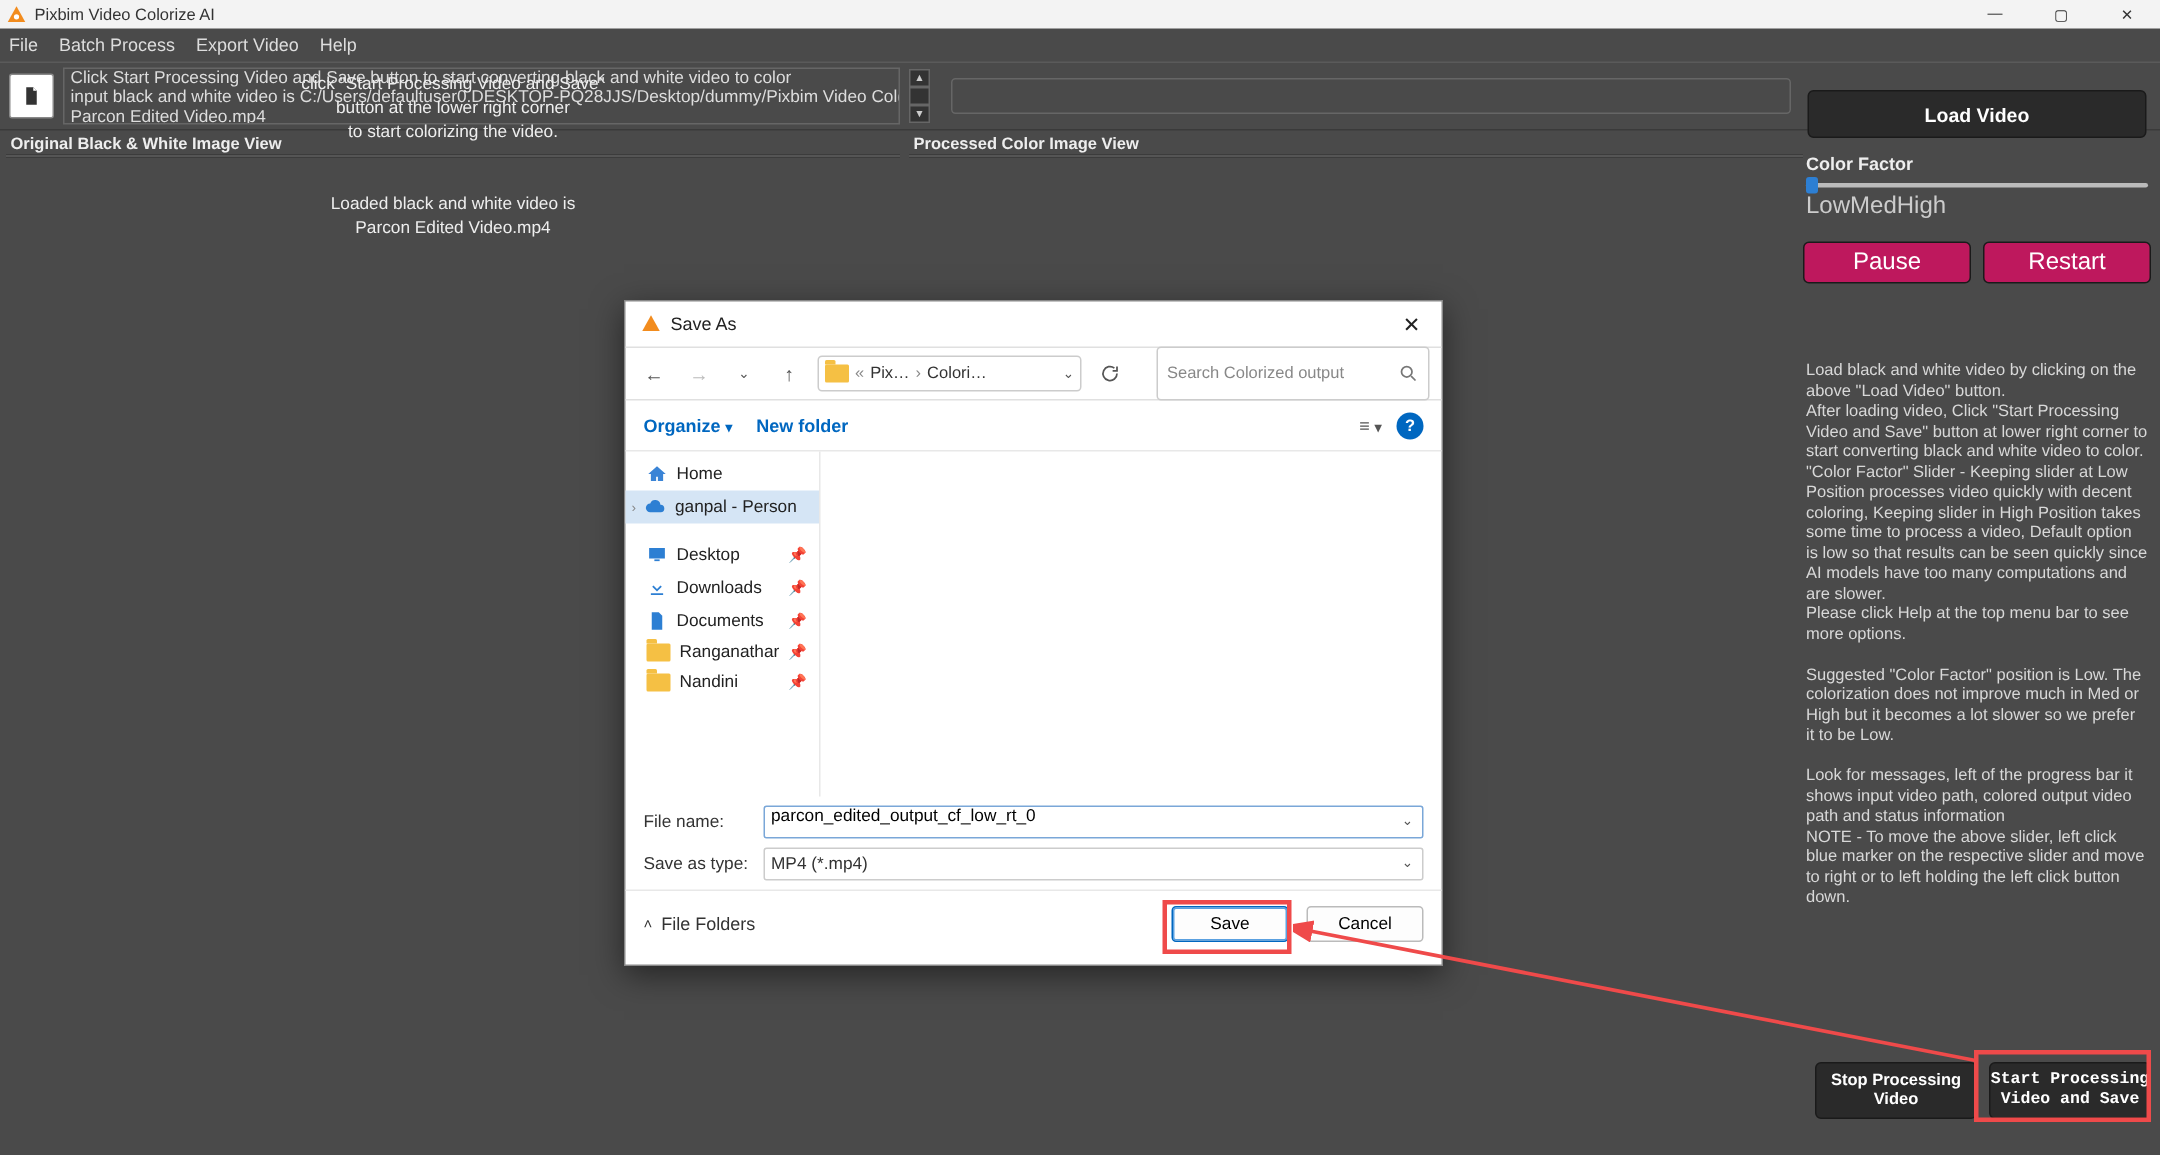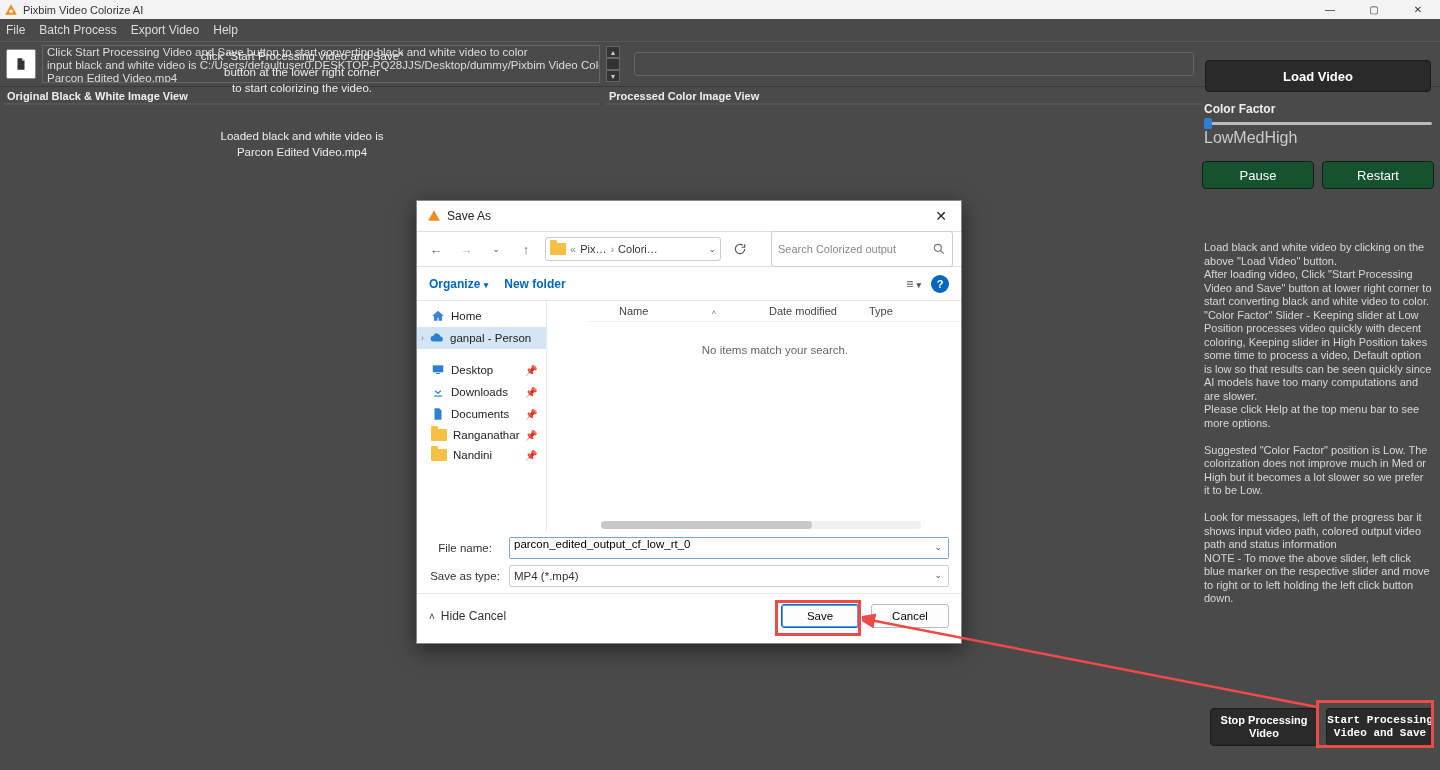--- a/index.html
+++ b/index.html
@@ -33,58 +33,58 @@
 
 .rightpanel { position: absolute; right: 6px; top: 60px; width: 232px; }
 .load-btn { width: 226px; height: 32px; background: #2a2a2a; border: 1px solid #1a1a1a; border-radius: 4px; color: #fff; font-size: 13px; font-weight: bold; display:flex; align-items:center; justify-content:center; margin: 0 auto; }
 .slider-block { margin-top: 10px; padding: 0 2px; }
 .slider-label { color: #eee; font-size: 12px; font-weight: bold; margin-bottom: 6px; }
 .slider-track { height: 3px; background: #bbb; position: relative; border-radius: 2px; }
 .slider-fill { position:absolute; left:0; top:0; height:3px; background:#2d7fd3; border-radius:2px; }
 .slider-knob { position: absolute; top:-4px; width: 8px; height: 11px; background: #2d7fd3; border-radius: 2px; }
 .slider-ticks { display: flex; font-size: 16px; color: #ccc; margin-top: 4px; }
 .btn-row { display: flex; gap: 8px; margin-top: 14px; }
-.small-btn { flex:1; height: 28px; background: #14532d; border:1px solid #1a1a1a; border-radius:4px; color:#fff; font-size:13px; display:flex; align-items:center; justify-content:center; }
+.small-btn { flex:1; height: 28px; background: #be185d; border:1px solid #1a1a1a; border-radius:4px; color:#fff; font-size:16px; display:flex; align-items:center; justify-content:center; }
 .side-text { margin-top: 52px; color: #d8d8d8; font-size: 11px; line-height: 13.5px; padding: 0 2px; }
 
 
 .bottom-btns { position: absolute; right: 6px; bottom: 24px; display: flex; gap: 8px; }
 .bottom-btn { width: 108px; height: 38px; background: #2a2a2a; border:1px solid #1a1a1a; border-radius:4px; color:#fff; font-size:11px; font-weight:bold; display:flex; align-items:center; justify-content:center; text-align:center; line-height:13px; }
 
 
 .dialog { position: absolute; left: 416px; top: 200px; width: 546px; height: 444px; background: #fff; border: 1px solid #888; box-shadow: 0 6px 20px rgba(0,0,0,.5); z-index: 50; }
 .dialog .dlg-title { height: 30px; display: flex; align-items: center; padding: 0 10px; font-size: 12px; color: #222; }
 .dialog .dlg-close { position: absolute; top:4px; right:8px; width: 24px; height: 22px; display:flex; align-items:center; justify-content:center; font-size: 14px; color:#222; }
 .dialog .dlg-nav { height: 36px; border-top:1px solid #e0e0e0; border-bottom:1px solid #e0e0e0; display:flex; align-items:center; padding: 0 8px; gap: 8px; }
 .navbtn { width: 22px; height: 22px; display:flex; align-items:center; justify-content:center; color:#555; font-size:13px; }
 .breadcrumb-box { flex:0 0 176px; height:24px; border:1px solid #ccc; border-radius:3px; display:flex; align-items:center; padding:0 4px; font-size:11px; color:#333; gap:4px; }
 .folder-glyph { width:16px; height:12px; background:#f5c044; border-radius:1px; display:inline-block; position:relative; }
 .folder-glyph::before { content:""; position:absolute; top:-3px; left:0; width:7px; height:3px; background:#f5c044; border-radius:1px 1px 0 0; }
 .dlg-search { flex:1; height:36px; border:1px solid #ccc; border-radius:3px; display:flex; align-items:center; padding:0 6px; font-size:11px; color:#888; margin-left:12px; }
 .dlg-toolbar { height: 34px; display:flex; align-items:center; padding: 0 12px; gap:16px; font-size:12px; color:#0067c0; border-bottom:1px solid #e8e8e8;font-weight:bold; }
 .dlg-toolbar .right { margin-left:auto; display:flex; gap:10px; align-items:center; color:#555; }
 .help-circle { width:18px; height:18px; border-radius:50%; background:#0067c0; color:#fff; font-size:11px; display:flex; align-items:center; justify-content:center; }
-.dlg-body { display:flex; height: 230px; gap: 42px; }
+.dlg-body { display:flex; height: 230px; }
 .dlg-nav-tree { width: 130px; border-right:1px solid #e8e8e8; padding: 4px 0; font-size:11.5px; color:#222; }
 .tree-item { display:flex; align-items:center; gap:6px; padding: 4px 8px 4px 14px; }
 .tree-item.sel { background:#d5e5f5; }
 .tree-sep { height:10px; }
 .pin { color:#999; font-size:10px; margin-left:auto; }
 .dlg-list { flex:1; position:relative; }
 .list-header { display:flex; font-size:11px; color:#444; padding: 4px 0; border-bottom:1px solid #eee; }
 .list-header .col-name { width:180px; padding-left:30px; }
 .list-header .col-date { width:100px; }
 .list-header .col-type { width:48px; }
 .sort-arrow { font-size:8px; color:#777; }
 .empty-msg { text-align:center; color:#666; font-size:11.5px; margin-top: 22px; }
 .hscroll { position:absolute; bottom:2px; left:12px; right:40px; height:8px; background:#f0f0f0; border-radius:4px; }
 .hscroll-thumb { height:8px; width:66%; background:#c8c8c8; border-radius:4px; }
 .dlg-fields { padding: 6px 12px 0 12px; font-size:11.5px; }
 .field-row { display:flex; align-items:center; margin-bottom:6px; }
-.field-row label { width:72px; text-align:center; margin-right:8px; color:#333; }
+.field-row label { width:72px; text-align:left; margin-right:8px; color:#333; }
 .field-input { flex:1; height:22px; border:1px solid #7aa7d8; border-radius:2px; padding:0 4px; font-size:11.5px; position:relative; }
 .field-select { flex:1; height:22px; border:1px solid #ccc; border-radius:2px; padding:0 4px; font-size:11.5px; color:#333; display:flex; align-items:center; position:relative; }
 .chev-down { position:absolute; right:6px; top:4px; font-size:9px; color:#555; }
 .dlg-footer { display:flex; align-items:center; padding: 10px 12px; border-top:1px solid #e8e8e8; }
 .hide-folders { display:flex; align-items:center; gap:6px; font-size:12px; color:#333; }
 .dlg-actions { margin-left:auto; display:flex; gap:12px; }
 .dlg-btn { width:78px; height:24px; border:1px solid #bbb; border-radius:3px; background:#fdfdfd; font-size:11.5px; display:flex; align-items:center; justify-content:center; }
 .dlg-btn.primary { border:1px solid #0067c0; box-shadow: inset 0 0 0 1px #5aa0e0; }
 
 
@@ -285,31 +285,20 @@
         <span class="folder-glyph"></span>
         <span>Ranganathar</span>
           <span class="pin">📌</span>
       </div>
       <div class="tree-item">
         <span class="folder-glyph"></span>
         <span>Nandini</span>
           <span class="pin">📌</span>
       </div>
     </div>
-    <div class="dlg-list">
-      <div class="list-header">
-        <div class="col-name"><span>Name</span> <span class="sort-arrow" style="margin-left:60px;">˄</span></div>
-        <div class="col-date">Date modified</div>
-        <div class="col-type">Type</div>
-      </div>
-      <div class="empty-msg">No items match your search.</div>
-      <div class="hscroll">
-          <div class="hscroll-thumb"></div>
-        </div>
-    </div>
   </div>
 
   <div class="dlg-fields">
     <div class="field-row">
       <label>File name:</label>
       <div class="field-input">
         <span>parcon_edited_output_cf_low_rt_0</span>
         <span class="chev-down">⌄</span>
       </div>
     </div>
@@ -318,21 +307,21 @@
       <div class="field-select">
         <span>MP4 (*.mp4)</span>
         <span class="chev-down">⌄</span>
       </div>
     </div>
   </div>
 
   <div class="dlg-footer">
     <div class="hide-folders">
       <span style="font-size:10px;">˄</span>
-      <span>Hide Cancel</span>
+      <span>File Folders</span>
     </div>
     <div class="dlg-actions">
       <div class="dlg-btn primary">Save</div>
       <div class="dlg-btn">Cancel</div>
     </div>
   </div>
 </div>
 
 <div class="red-box" style="left:775px; top:600px; width:86px; height:36px;"></div>
 <div class="red-box" style="left:1316px; top:700px; width:118px; height:48px;"></div>

